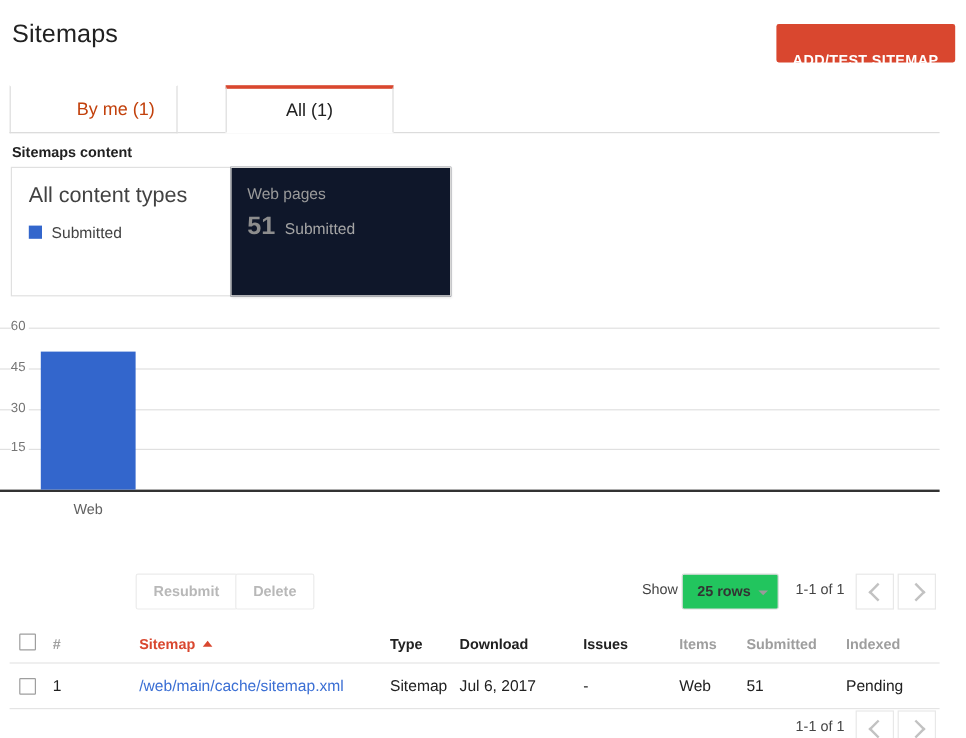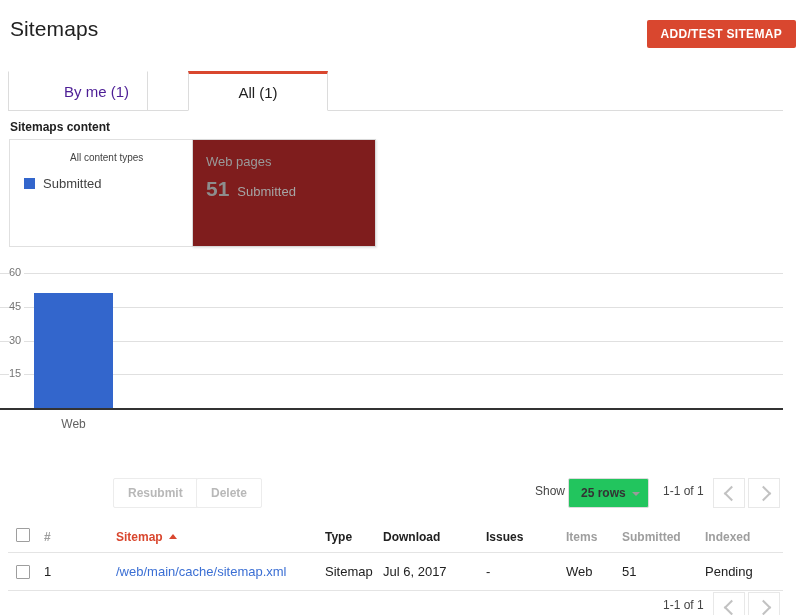--- a/index.html
+++ b/index.html
@@ -17,21 +17,21 @@
   
   .page-title {
     position:absolute; left:10px; top:17px;
     font-size:21px; font-weight:400; color:#212121;
     letter-spacing:0.1px;
   }
   .add-btn {
     position:absolute; right:9px; top:20px;
     background:#D9472F; color:#ffffff;
     border:none; border-radius:2px;
-    padding:0 14px; height:28px; line-height:28px;
+    padding:16px 14px; height:28px; line-height:28px;
     font-size:12px; font-weight:bold; letter-spacing:0.3px;
     font-family:"Liberation Sans", sans-serif;
     cursor:pointer; white-space:nowrap;
   }
 
   
   .tabs {
     position:absolute; left:8px; top:71px; width:775px; height:40px;
   }
   .tabs-underline {
@@ -39,21 +39,21 @@
     background:#dcdcdc;
   }
   .tab {
     position:absolute; top:0; height:40px;
     box-sizing:border-box;
     display:flex; align-items:center; justify-content:center;
     font-size:15px; cursor:pointer; background:#fff;
   }
   .tab.inactive {
     left:0; width:140px;
-    color:#4c1d95;
+    color:#c2410c;
     border-left:1px solid #dcdcdc;
     border-right:1px solid #dcdcdc;
     border-bottom:1px solid #dcdcdc;
     border-top:1px solid transparent;
     padding-left:37px;
   }
   .tab.active {
     left:144px; width:140px;
     color:#212121; font-weight:400;
     border-top:3px solid #D9472F;
@@ -73,32 +73,32 @@
   .content-cards {
     position:absolute; left:9px; top:139px;
     width:366px; height:108px;
     border:1px solid #e0e0e0; box-sizing:border-box;
     background:#ffffff;
   }
   .card-left {
     position:absolute; left:0; top:0; width:181px; height:106px;
     padding:12px 14px; box-sizing:border-box;
   }
-  .card-left-title { font-size:10px; color:#424242;margin-left:46px; }
+  .card-left-title { font-size:18px; color:#424242; }
   .legend-row { display:flex; align-items:center; margin-top:13px; }
   .legend-swatch {
     width:11px; height:11px; background:#3366CC; margin-right:8px;
     display:inline-block;
   }
   .legend-text { font-size:13px; color:#424242; }
 
   .card-right {
     position:absolute; left:182px; top:-1px;
     width:184px; height:108px;
-    background:#7f1d1d;
+    background:#0f172a;
     border:1px solid #d8d8d8; box-sizing:border-box;
     padding:14px 0 0 13px;
     box-shadow:1px 1px 2px rgba(0,0,0,0.10);
   }
   .card-right-title { font-size:13px; color:#9a9a9a; }
   .card-right-stat { margin-top:8px; display:flex; align-items:baseline; }
   .stat-num { font-size:21px; font-weight:bold; color:#8d8d8d; }
   .stat-label { font-size:13px; color:#a5a5a5; margin-left:8px; }
 
   

